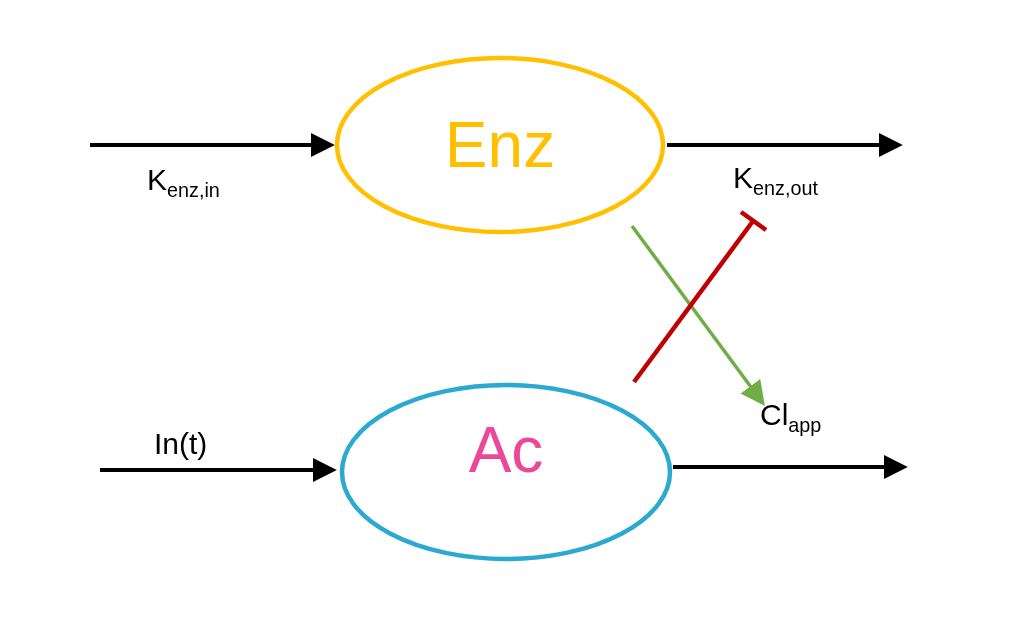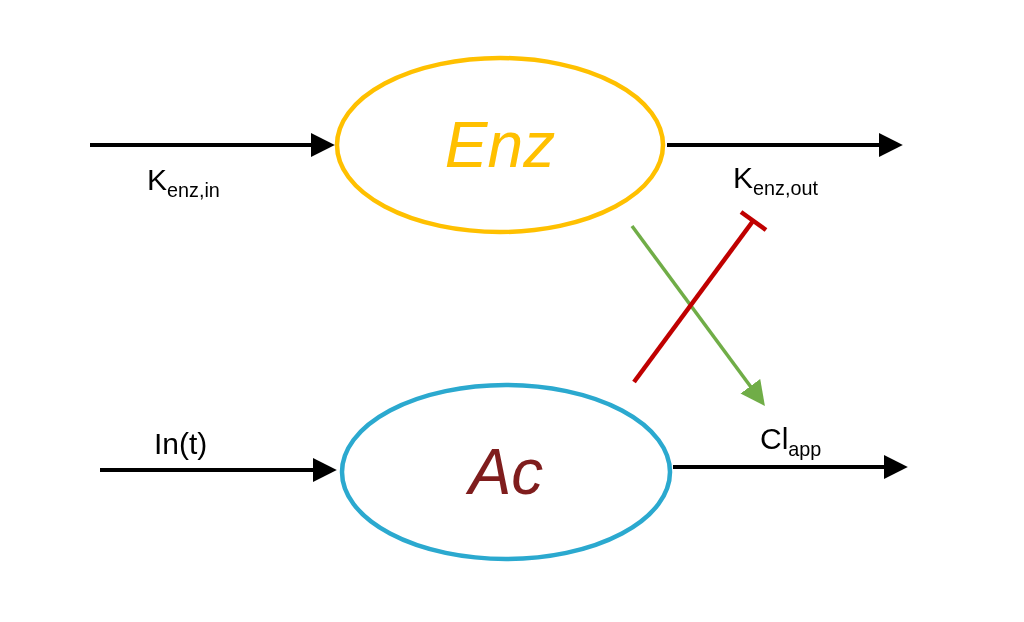--- a/index.html
+++ b/index.html
@@ -29,21 +29,20 @@
     font-size: 0.66em;
     vertical-align: sub;
   }
   .node-label {
     position: absolute;
     display: flex;
     align-items: center;
     justify-content: center;
     font-size: 64px;
     line-height: 1;
-    font-style: italic;
   }
 </style>
 </head>
 <body>
 
 <div class="canvas">
 
   <svg width="1024" height="622" viewBox="0 0 1024 622">
     <defs>
       <marker id="ah-black" viewBox="0 0 10 10" refX="8" refY="5" markerWidth="6" markerHeight="6" orient="auto">
@@ -63,23 +62,23 @@
     <line x1="673" y1="467" x2="903" y2="467" stroke-width="4" marker-end="url(#ah-black)" stroke="#000000"></line>
 
     <line x1="632" y1="226" x2="762" y2="402" stroke-width="3.5" marker-end="url(#ah-green)" stroke="#70AD47"></line>
 
     <line x1="634" y1="382" x2="753" y2="221" stroke-width="4.5" stroke="#C00000"></line>
     <line x1="741" y1="212" x2="766" y2="230" stroke-width="4.5" stroke="#C00000"></line>
   </svg>
 
   <div class="node-label" style="left: 337px; top: 58px; width: 326px; height: 174px; color: rgb(255, 192, 0);">Enz</div>
 
-  <div class="node-label" style="left: 342px; top: 385px; width: 328px; height: 174px; color: #7f1d1d;">Ac</div>
+  <div class="node-label" style="left: 342px; top: 363px; width: 328px; height: 174px; color: #ec4899;">Ac</div>
 
   <div class="flow-label" style="left:147px; top:163px;"><span>K</span><sub>enz,in</sub></div>
 
   <div class="flow-label" style="left:733px; top:161px;"><span>K</span><sub>enz,out</sub></div>
 
   <div class="flow-label" style="left:110px; top:427px;margin-left:44px;"><span>In(t)</span></div>
 
-  <div class="flow-label" style="left:760px; top:422px;"><span>Cl</span><sub>app</sub></div>
+  <div class="flow-label" style="left:760px; top:398px;"><span>Cl</span><sub>app</sub></div>
 
 </div>
 
 </body></html>

